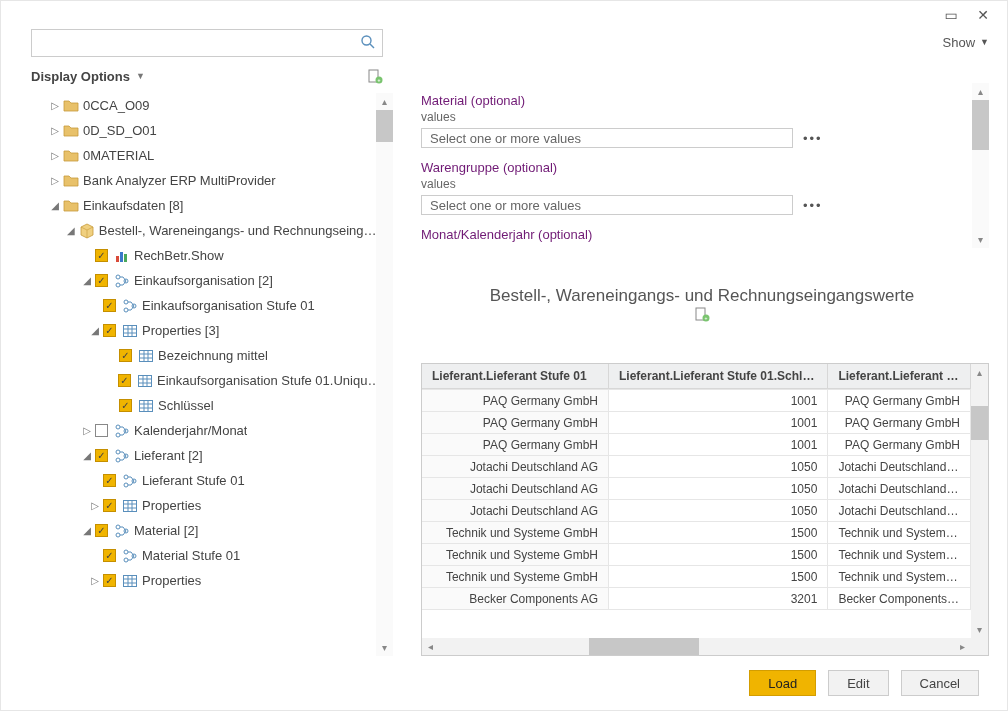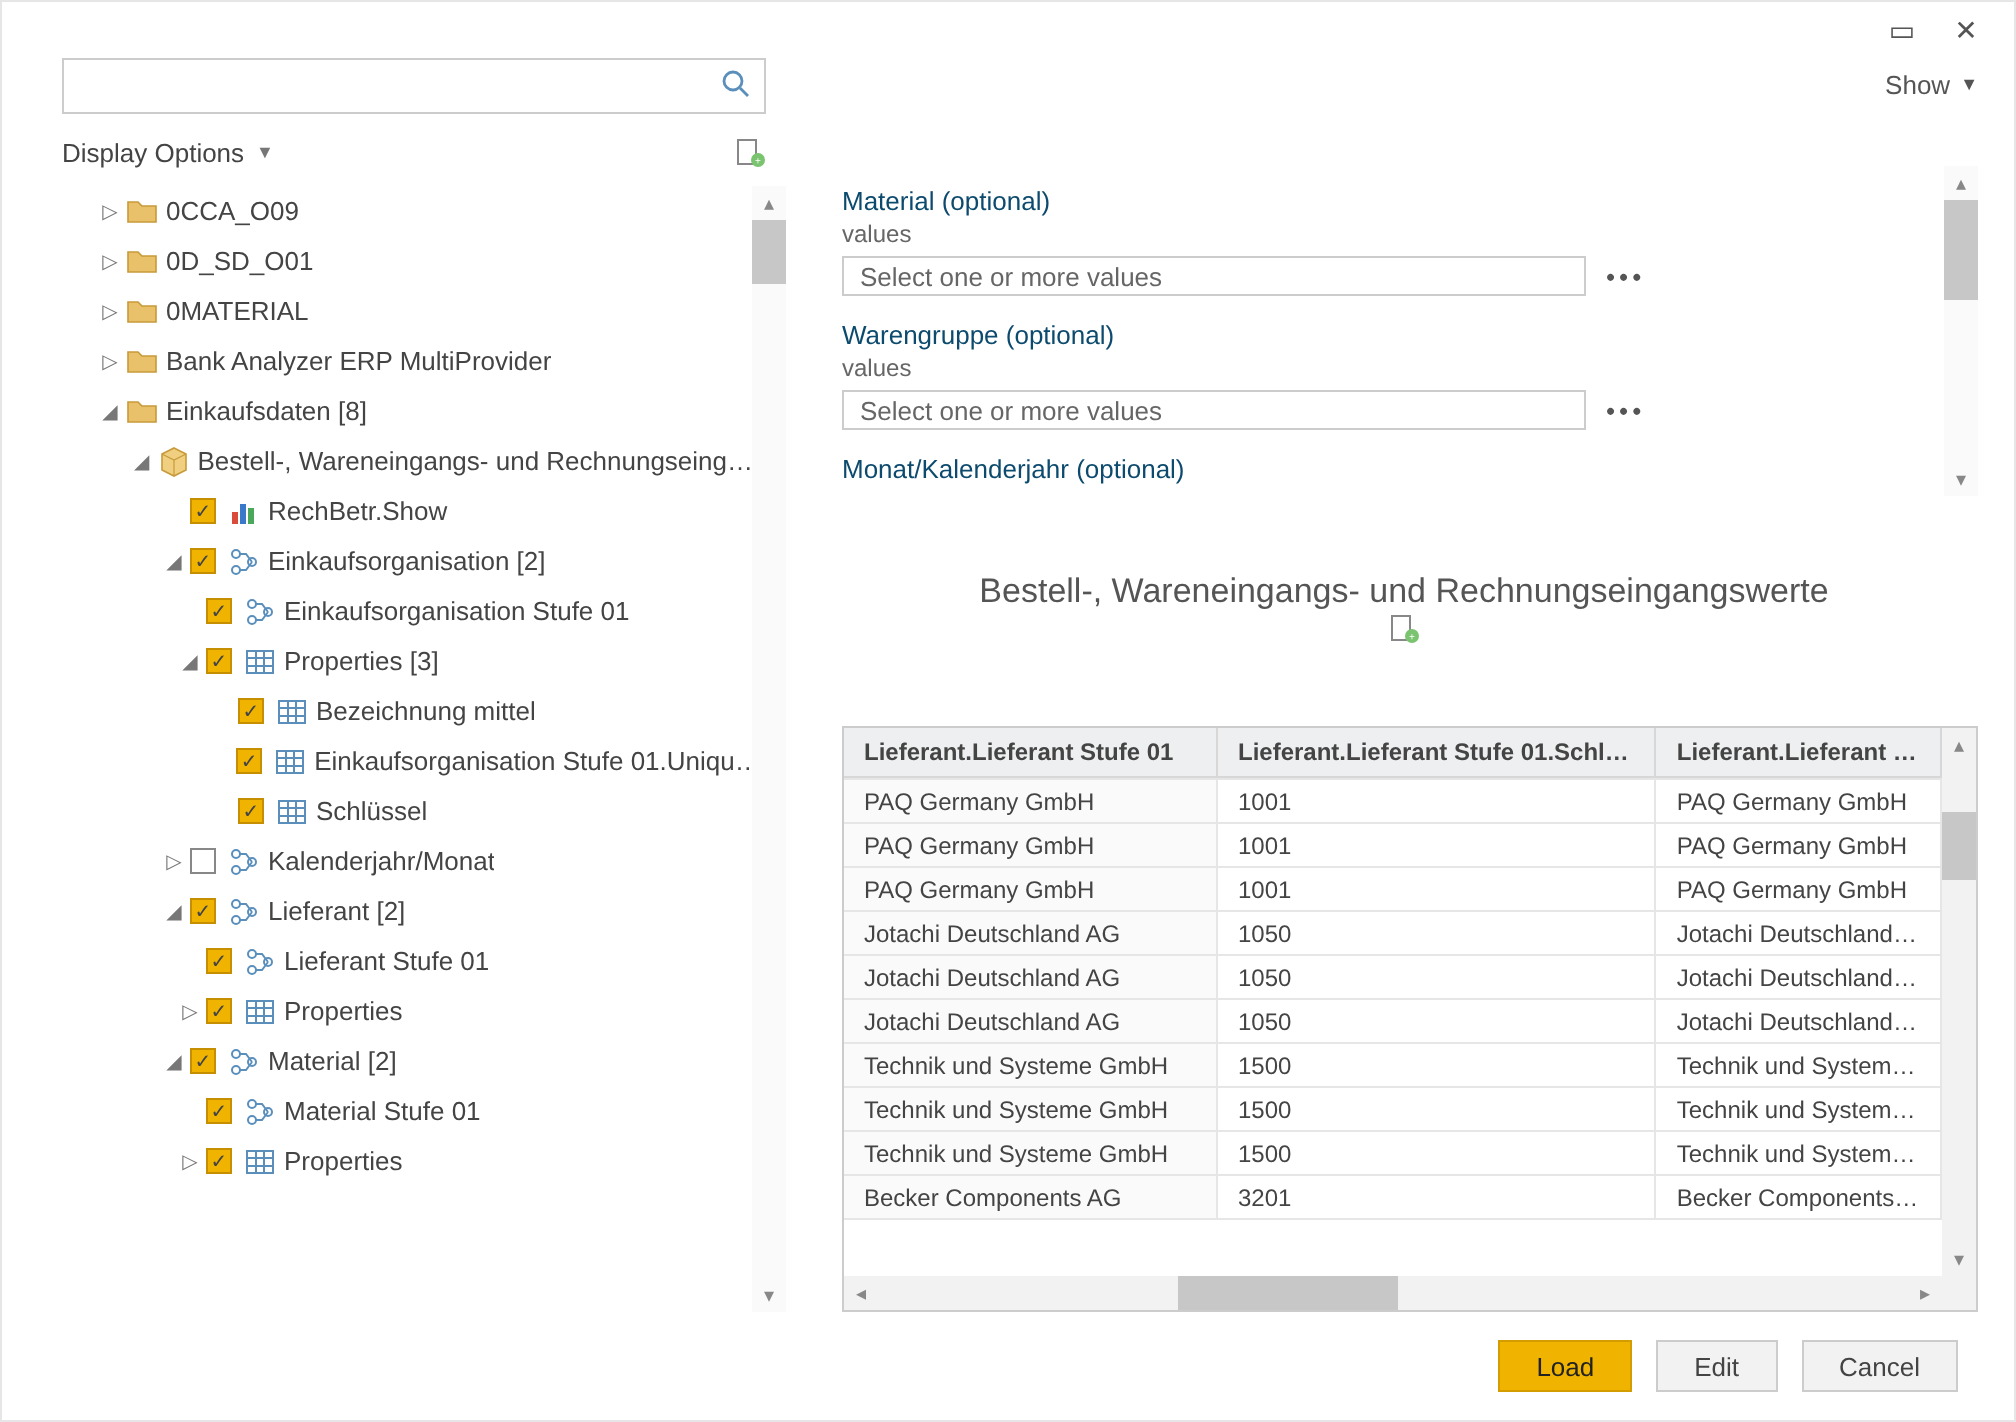--- a/index.html
+++ b/index.html
@@ -6,21 +6,21 @@
 body { background: #fff; width: 1008px; height: 711px; overflow: hidden; color: #333; font-size: 13px; position: relative; }
 .window { width: 1008px; height: 711px; border: 1px solid #e6e6e6; display: flex; flex-direction: column; }
 .titlebar { height: 28px; display: flex; justify-content: flex-end; align-items: center; padding: 0 8px; }
 .titlebar .winbtn { width: 32px; height: 24px; display: flex; align-items: center; justify-content: center; color: #555; font-size: 14px; }
 .header { padding: 4px 28px 8px 28px; font-size: 22px; font-weight: 300; color: #333; }
 .body { flex: 1; display: flex; padding: 0 12px; min-height: 0; }
 .left { width: 380px; display: flex; flex-direction: column; padding: 0 0 0 18px; position: relative;}
 .searchbox { height: 28px; border: 1px solid #ccc; display: flex; align-items: center; padding: 0 6px; margin-right: 10px; }
 .searchbox input { border: none; outline: none; flex: 1; font-size: 13px; }
 .searchbox .sicon { color: #5a8fbc; }
-.dopt-row { display: flex; align-items: center; justify-content: space-between; height: 30px; margin-right: 10px; margin-top: 4px; }
+.dopt-row { display: flex; align-items: center; justify-content: space-between; height: 30px; margin-right: 10px; margin-top: 4px; font-weight: bold; }
 .dopt { color: #444; display: flex; align-items: center; cursor: pointer; }
 .dopt .caret { font-size: 9px; margin-left: 6px; color: #777; }
 .refreshicn { width: 16px; height: 16px; color: #7d7; }
 .tree-wrap { flex: 1; overflow: hidden; position: relative; margin-top: 2px; padding-right: 10px;}
 .tree-scroll { position: absolute; top:0; right:0; width:17px; height: 100%; background: #fafafa; }
 .tree-scroll .arrow { height: 17px; display: flex; align-items: center; justify-content: center; color: #888; font-size: 10px; }
 .tree-scroll .thumb { position:absolute; top:17px; height:32px; width:100%; background:#c7c7c7; }
 .tree { font-size: 13px; color: #444; }
 .node { display: flex; align-items: center; height: 25px; white-space: nowrap; overflow: hidden; }
 .exp { width: 12px; text-align: center; color: #777; font-size: 10px; display:inline-block; }
@@ -28,37 +28,37 @@
 .cb.checked { background:#f0b400; border-color:#c58f00; color:#444; }
 .icn { width: 16px; height: 16px; margin: 0 4px 0 2px; display: inline-flex; align-items: center; justify-content: center; flex-shrink: 0; }
 .txt { overflow: hidden; text-overflow: ellipsis; }
 .ind0{padding-left:18px}.ind1{padding-left:34px}.ind2{padding-left:50px}.ind3{padding-left:58px}.ind4{padding-left:74px}
 
 .right { flex: 1; display: flex; flex-direction: column; padding: 0 6px 0 28px; min-height: 0; gap: 28px;}
 .showrow { display: flex; justify-content: flex-end; height: 26px; align-items: center; }
 .showbtn { color:#555; cursor:pointer; display:flex; align-items:center; }
 .showbtn .caret { font-size:9px; margin-left:5px; }
 .params { position: relative; flex: 0 0 auto; padding: 6px 18px 6px 0; max-height: 194px; overflow: hidden;}
-.param-label { font-size: 13px; color:#0c4a6e; margin-top: 4px; }
+.param-label { font-size: 13px; color:#701a75; margin-top: 4px; }
 .param-sub { font-size: 12px; color:#666; margin-top: 2px; }
 .valrow { display:flex; align-items:center; margin: 4px 0 12px 0; }
 .valbox { flex: 0 0 372px; height: 20px; border:1px solid #ccc; padding: 0 8px; display:flex; align-items:center; color:#666; }
 .ellips { margin-left:10px; letter-spacing:2px; color:#555; }
 .p-scroll { position:absolute; right:0; top:0; width:17px; height:100%; background:#fafafa;}
 .p-scroll .arrow { height:17px; display:flex; align-items:center; justify-content:center; color:#888; font-size:10px;}
 .p-scroll .thumb { position:absolute; top:17px; height:50px; width:100%; background:#c7c7c7; }
 .btnrow { display:flex; justify-content:flex-end; gap:10px; padding: 2px 18px 10px 0; }
 .btn { height: 26px; padding: 0 18px; border: 1px solid #ccc; background:#f2f2f2; color:#444; display:flex; align-items:center; justify-content:center; cursor:pointer; font-size:13px; }
 .btn.primary { background:#f0b400; border-color:#d39d00; color:#222; }
 .previewhead { display:flex; align-items:center; justify-content:space-between; font-size:17px; color:#555; padding: 10px 6px 8px 0; flex-direction: column; }
 .table-area { flex:1; position:relative; border:1px solid #ccc; min-height:0;}
 .tbl { width: 100%; border-collapse: collapse; table-layout: fixed; }
 .tbl th { background:#eeeff0; border:1px solid #d7d7d7; border-top:none; font-weight:600; font-size:12px; color:#444; text-align:left; height:24px; padding:0 10px; overflow:hidden; white-space:nowrap; text-overflow:ellipsis;}
 .tbl th:first-child, .tbl td:first-child{border-left:none}
-.tbl td { border:1px solid #e6e6e6; font-size:12px; color:#444; height:22px; padding:0 10px; overflow:hidden; white-space:nowrap; text-overflow:ellipsis;}
+.tbl td { border:1px solid #e6e6e6; font-size:12px; color:#444; height:22px; padding:0 10px; overflow:hidden; white-space:nowrap; text-overflow:ellipsis;text-align:right;}
 .tbl td.firstcol{background:#fafafa;}
 .t-vs { position:absolute; right:0; top:0; bottom:17px; width:17px; background:#f2f2f2;}
 .t-vs .arrow, .t-hs .arrow { height:17px;width:17px; display:flex; align-items:center; justify-content:center; color:#888; font-size:10px;}
 .t-vs .thumb { position:absolute; top:42px; height:34px; width:100%; background:#c7c7c7;}
 .t-hs { position:absolute; left:0; right:17px; bottom:0; height:17px; background:#f2f2f2; display:flex; align-items:center;}
 .t-hs .track{flex:1;position:relative;height:100%;}
 .t-hs .thumb{position:absolute;left:150px;width:110px;height:100%;background:#c7c7c7;}
 .tbody-clip{position:absolute;top:25px;left:0;right:17px;bottom:17px;overflow:hidden;}
 .corner{position:absolute;right:0;bottom:0;width:17px;height:17px;background:#f2f2f2;}
 .footer { height: 54px; display:flex; align-items:center; justify-content:flex-end; gap:12px; padding: 0 28px; }

